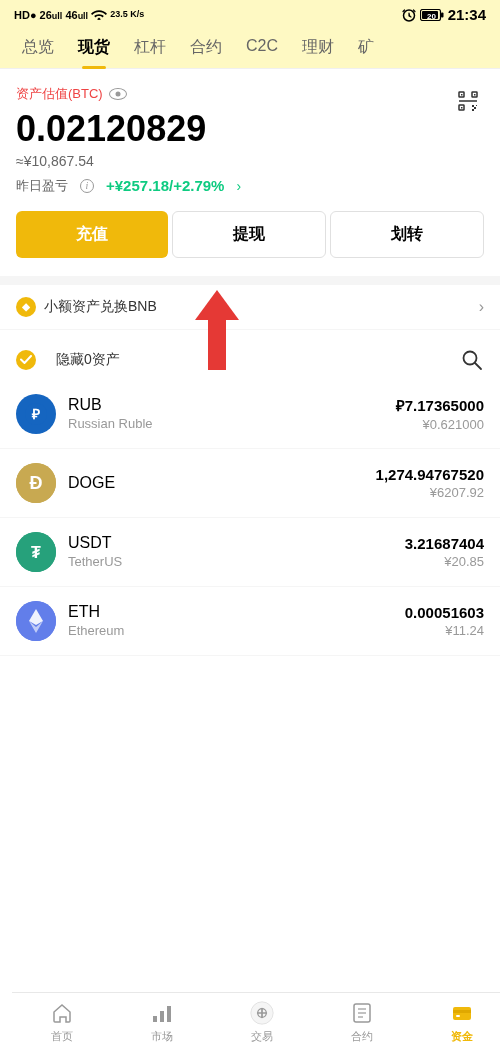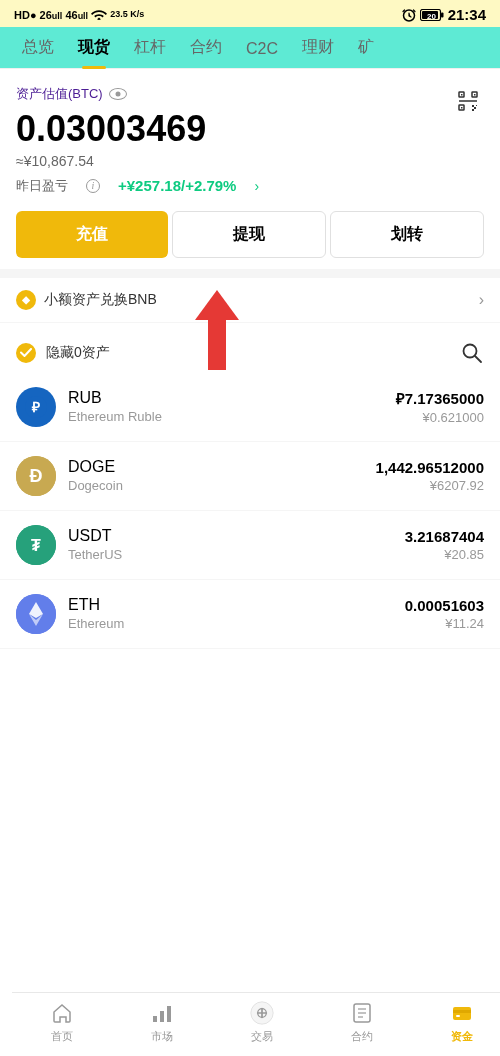--- a/index.html
+++ b/index.html
@@ -22,24 +22,24 @@
       font-size: 12px;
       font-weight: 600;
     }
     .status-left { display: flex; align-items: center; gap: 3px; font-size: 11px; }
     .status-right { display: flex; align-items: center; gap: 4px; font-size: 11px; font-weight: 600; }
     .speed-text { font-size: 9px; text-align: right; line-height: 1.1; }
 
     
     .nav-tabs {
       display: flex;
-      align-items: flex-end;
+      align-items: flex-start;
       border-bottom: 1px solid #f0f0f0;
       padding: 0 10px;
-      background: #5eead4;
+      background: #fef9c3;
     }
     .nav-tab {
       padding: 10px 12px;
       font-size: 16px;
       color: #666;
       cursor: pointer;
       position: relative;
       white-space: nowrap;
     }
     .nav-tab.active {
@@ -62,21 +62,21 @@
     .main-content {
       padding: 16px 16px 0;
       background: #fff;
     }
 
     .asset-label {
       display: flex;
       align-items: center;
       gap: 6px;
       font-size: 13px;
-      color: #4c1d95;
+      color: #ef4444;
       margin-bottom: 6px;
     }
     .eye-icon {
       width: 18px;
       height: 12px;
       border: 1.5px solid #999;
       border-radius: 50%;
       position: relative;
       display: inline-block;
     }
@@ -113,21 +113,21 @@
       width: 32px;
       height: 32px;
       display: flex;
       align-items: center;
       justify-content: center;
     }
 
     .pnl-row {
       display: flex;
       align-items: center;
-      gap: 18px;
+      gap: 12px;
       margin-bottom: 16px;
       font-size: 13px;
       color: #666;
     }
     .pnl-value {
       font-size: 15px;
       font-weight: 600;
       color: #0ecb81;
     }
     .info-icon {
@@ -145,21 +145,21 @@
     }
     .chevron-right-small {
       color: #0ecb81;
       font-size: 14px;
     }
 
     
     .action-buttons {
       display: flex;
       gap: 4px;
-      margin-bottom: 11px;
+      margin-bottom: 18px;
     }
     .btn-deposit {
       flex: 1;
       background: #F0B90B;
       color: #fff;
       border: none;
       border-radius: 6px;
       padding: 12px 0;
       font-size: 16px;
       font-weight: 600;
@@ -254,21 +254,21 @@
     .asset-list-header {
       display: flex;
       align-items: center;
       justify-content: space-between;
       padding: 8px 16px;
       margin: 0 -16px;
     }
     .hide-assets {
       display: flex;
       align-items: center;
-      gap: 10px;
+      gap: 20px;
       font-size: 14px;
       color: #333;
     }
     .check-circle {
       width: 20px;
       height: 20px;
       background: #F0B90B;
       border-radius: 50%;
       display: flex;
       align-items: center;
@@ -398,21 +398,21 @@
 
 <div class="main-content">
   <div class="page-wrapper">
 
     <div class="asset-row">
       <div>
         <div class="asset-label">
           <span>资产估值(BTC)</span>
           <span class="eye-icon"></span>
         </div>
-        <div class="btc-amount">0.03003469</div>
+        <div class="btc-amount">0.02120829</div>
         <div class="fiat-amount">≈¥10,867.54</div>
       </div>
       <div class="scan-icon-wrap">
         <svg width="24" height="24" viewBox="0 0 24 24">
           <rect x="3" y="3" width="5" height="5" rx="0.5" stroke="#333" stroke-width="1.5" fill="none"></rect>
           <rect x="16" y="3" width="5" height="5" rx="0.5" stroke="#333" stroke-width="1.5" fill="none"></rect>
           <rect x="3" y="16" width="5" height="5" rx="0.5" stroke="#333" stroke-width="1.5" fill="none"></rect>
           <rect x="5" y="5" width="1.5" height="1.5" fill="#333"></rect>
           <rect x="18" y="5" width="1.5" height="1.5" fill="#333"></rect>
           <rect x="5" y="18" width="1.5" height="1.5" fill="#333"></rect>
@@ -469,41 +469,40 @@
 
     <div class="asset-item">
       <div class="asset-icon icon-rub">
         <svg width="24" height="24" viewBox="0 0 24 24">
           <circle cx="12" cy="12" r="11" fill="#1565c0"></circle>
           <text x="12" y="17" text-anchor="middle" font-size="14" font-weight="bold" fill="#fff" font-family="Arial">₽</text>
         </svg>
       </div>
       <div class="asset-info">
         <div class="asset-name">RUB</div>
-        <div class="asset-full-name">Ethereum Ruble</div>
+        <div class="asset-full-name">Russian Ruble</div>
       </div>
       <div class="asset-amounts">
         <div class="asset-crypto">₽7.17365000</div>
         <div class="asset-fiat">¥0.621000</div>
       </div>
     </div>
 
     <div class="asset-item">
       <div class="asset-icon icon-doge">
         <svg width="40" height="40" viewBox="0 0 40 40">
           <circle cx="20" cy="20" r="20" fill="#c8a951"></circle>
           <text x="20" y="26" text-anchor="middle" font-size="18" font-weight="bold" fill="#fff" font-family="Arial">Ð</text>
         </svg>
       </div>
       <div class="asset-info">
         <div class="asset-name">DOGE</div>
-        <div class="asset-full-name">Dogecoin</div>
       </div>
       <div class="asset-amounts">
-        <div class="asset-crypto">1,442.96512000</div>
+        <div class="asset-crypto">1,274.94767520</div>
         <div class="asset-fiat">¥6207.92</div>
       </div>
     </div>
 
 
     <div class="asset-item">
       <div class="asset-icon icon-usdt">
         <svg width="40" height="40" viewBox="0 0 40 40">
           <circle cx="20" cy="20" r="20" fill="#26a17b"></circle>
           <text x="20" y="26" text-anchor="middle" font-size="16" font-weight="bold" fill="#fff" font-family="Arial">₮</text>

